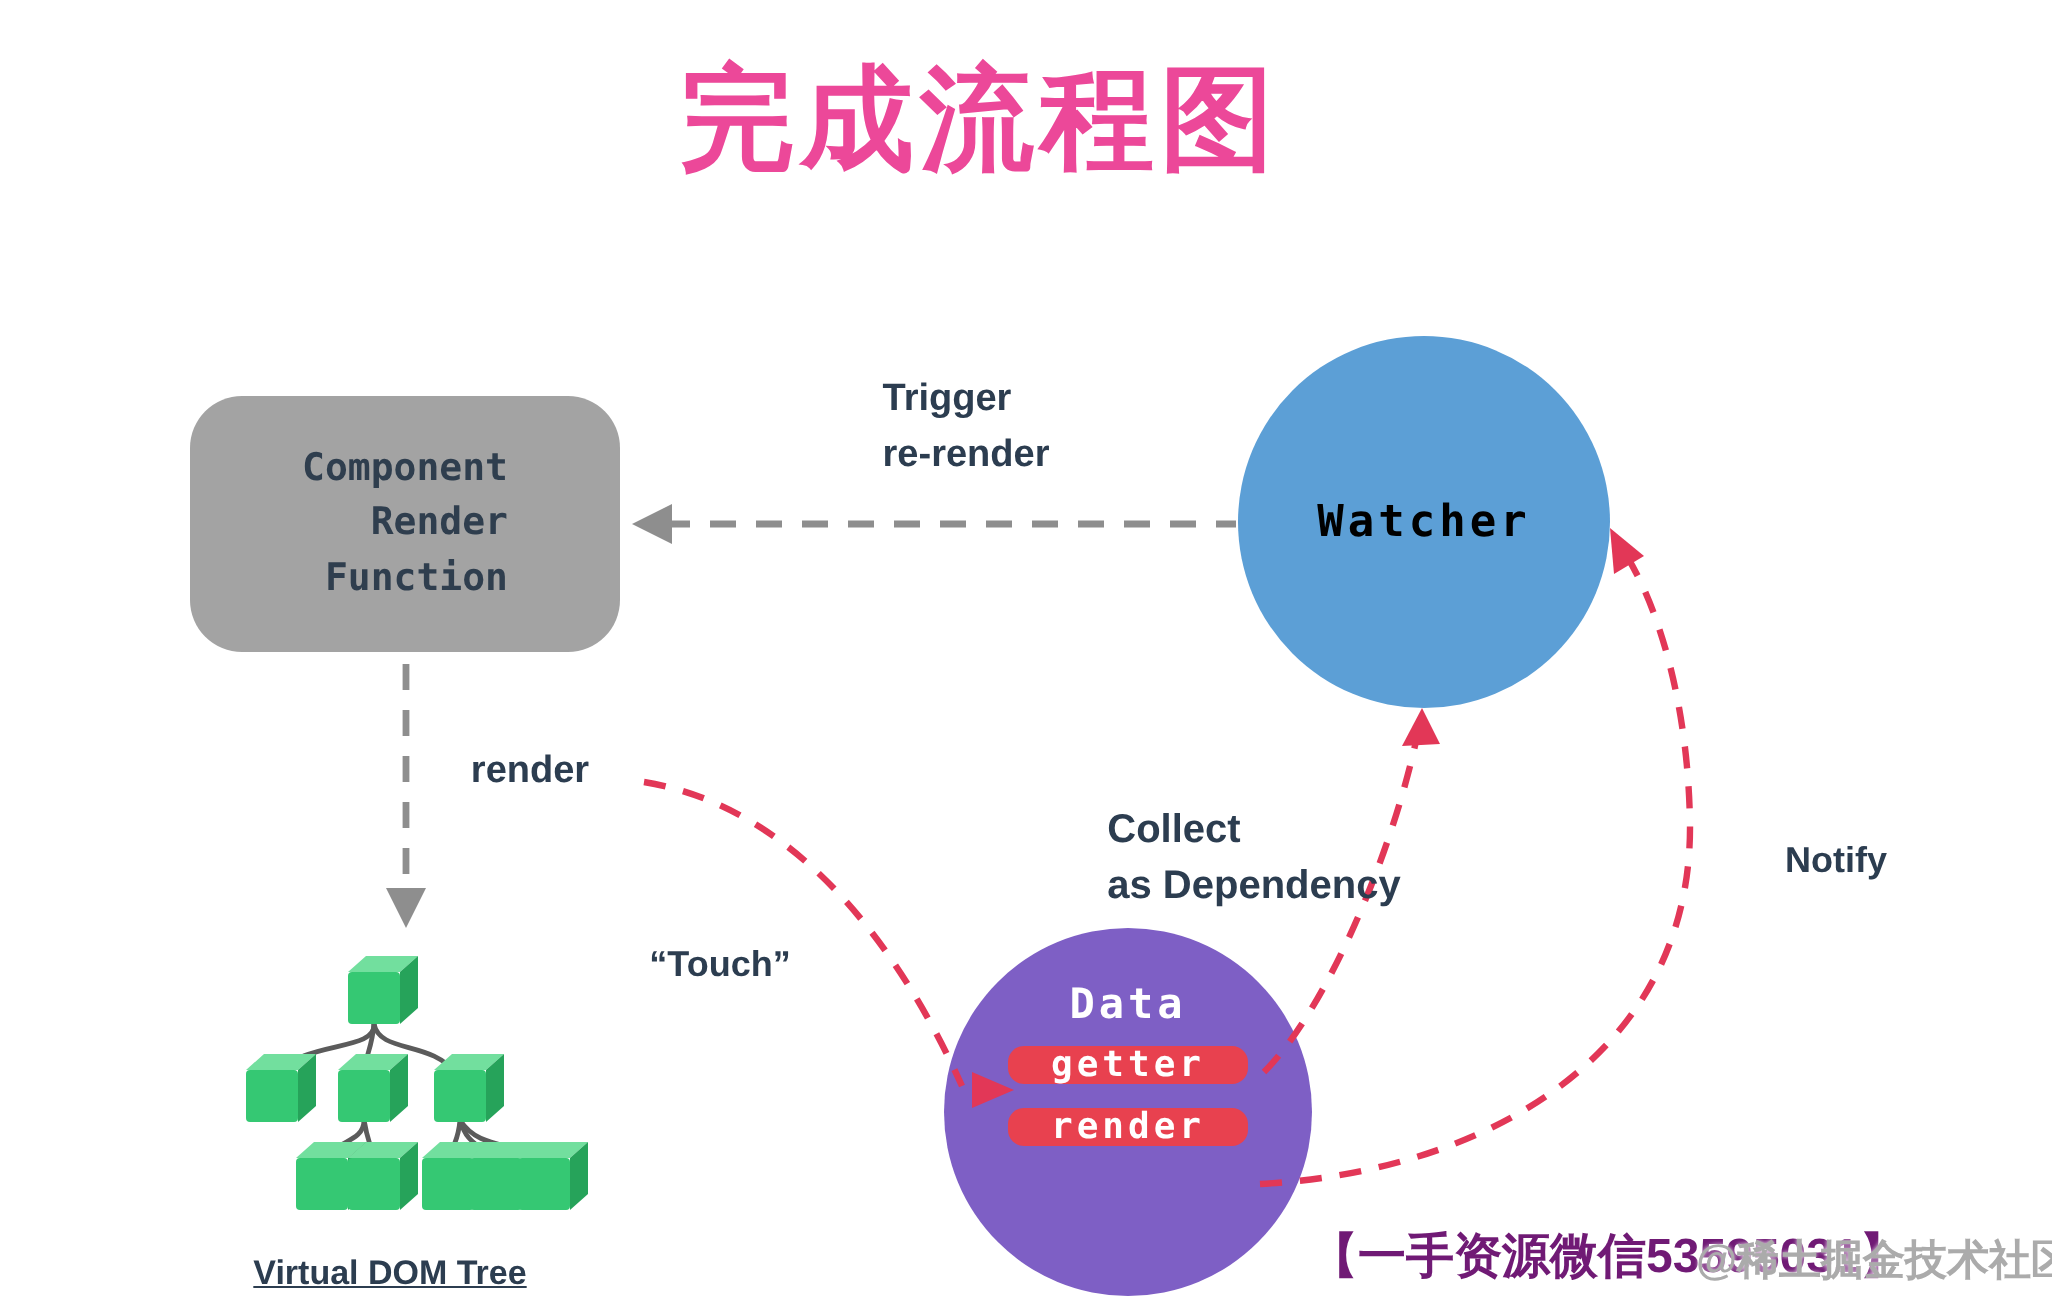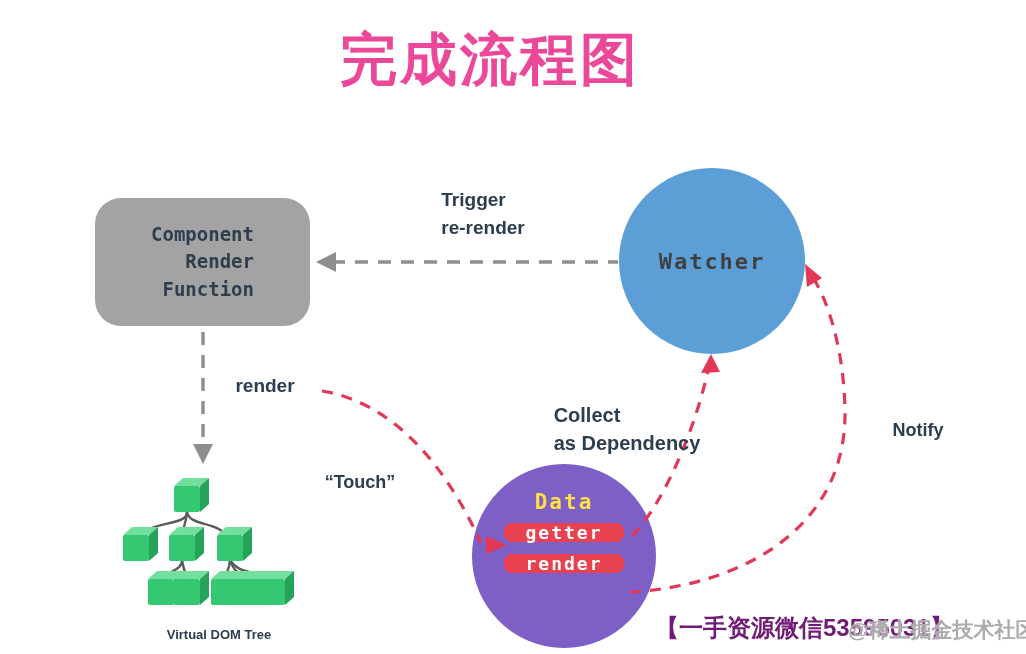--- a/index.html
+++ b/index.html
@@ -8,38 +8,38 @@
   .title{position:absolute;left:490px;top:22px;transform:translateX(-50%);
          font-size:57px;font-weight:900;letter-spacing:3px;color:#ec4899;
          font-family:"DejaVu Sans",sans-serif;white-space:nowrap;z-index:6;}
   .node-component{position:absolute;left:95px;top:198px;width:215px;height:128px;
          background:#a3a3a3;border-radius:26px;display:flex;align-items:center;justify-content:center;
          font-family:"DejaVu Sans Mono","Liberation Mono",monospace;font-weight:bold;font-size:19px;
          line-height:1.45;color:#2F3E4E;text-align:right;white-space:pre-line;z-index:2;}
   .node-watcher{position:absolute;left:619px;top:168px;width:186px;height:186px;border-radius:50%;
          background:#5C9FD6;display:flex;align-items:center;justify-content:center;
          font-family:"DejaVu Sans Mono","Liberation Mono",monospace;font-weight:bold;font-size:22px;
-         letter-spacing:2px;color:#404040;z-index:2;}
+         letter-spacing:2px;color:#000000;z-index:2;}
   .node-data{position:absolute;left:472px;top:464px;width:184px;height:184px;border-radius:50%;
          background:#7E5FC5;display:flex;flex-direction:column;align-items:center;
          padding-top:26px;box-sizing:border-box;z-index:2;}
   .data-title{font-family:"DejaVu Sans Mono","Liberation Mono",monospace;font-weight:bold;
-         font-size:21px;letter-spacing:2px;color:#fde047;margin-bottom:9px;}
+         font-size:21px;letter-spacing:2px;color:#ffffff;margin-bottom:9px;}
   .accessor{width:120px;height:19px;background:#E8414F;border-radius:8px;display:flex;
          align-items:center;justify-content:center;font-family:"DejaVu Sans Mono","Liberation Mono",monospace;
          font-weight:bold;font-size:18px;letter-spacing:2px;color:#ffffff;}
   .accessor + .accessor{margin-top:12px;}
   .label{position:absolute;transform:translateX(-50%);text-align:left;color:#2C3D50;
          font-weight:bold;white-space:pre-line;z-index:6;}
   .lbl-trigger{left:483px;top:186px;font-size:19px;line-height:1.45;}
   .lbl-render{left:265px;top:375px;font-size:19px;}
   .lbl-touch{left:360px;top:472px;font-size:18px;}
   .lbl-collect{left:627px;top:401px;font-size:20px;line-height:1.4;}
   .lbl-notify{left:886px;top:420px;font-size:18px;margin-left:32px;}
-  .lbl-vdom{left:219px;top:627px;font-size:13px;}
+  .lbl-vdom{left:195px;top:627px;font-size:17px;text-decoration:underline;}
   .overlay{position:absolute;left:0;top:0;z-index:5;pointer-events:none;}
   .wm{position:absolute;z-index:7;font-weight:bold;white-space:nowrap;}
   .wm-primary{left:655px;top:612px;font-size:24px;color:#701a75;
          text-shadow:0 0 3px rgba(255,255,255,.95),0 0 1px #fff;text-align:right;}
   .wm-secondary{left:848px;top:616px;font-size:21px;color:#ABABAB;
          text-shadow:0 0 2px rgba(255,255,255,.9);}
   .cube-front{fill:#35C873;}
   .cube-top{fill:#72DF9E;}
   .cube-side{fill:#26A35A;}
 </style>

